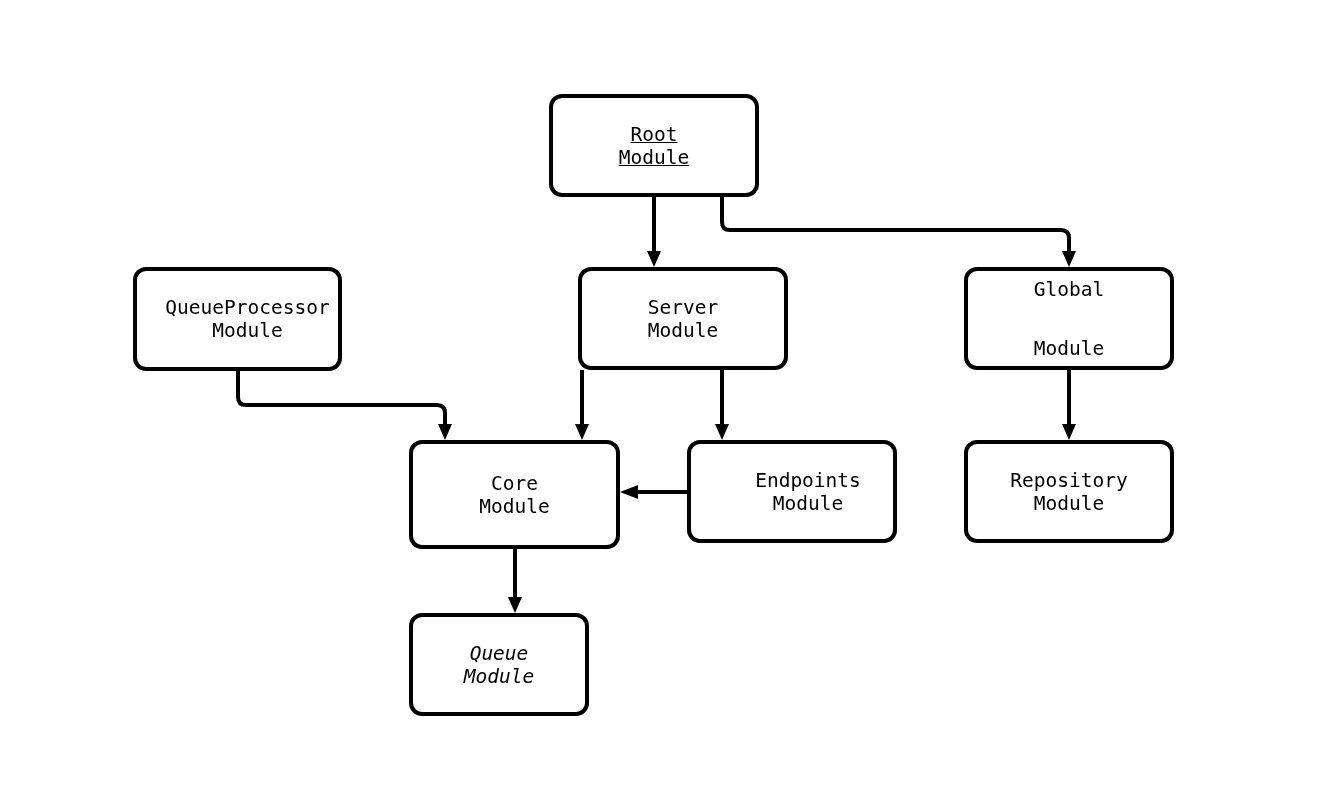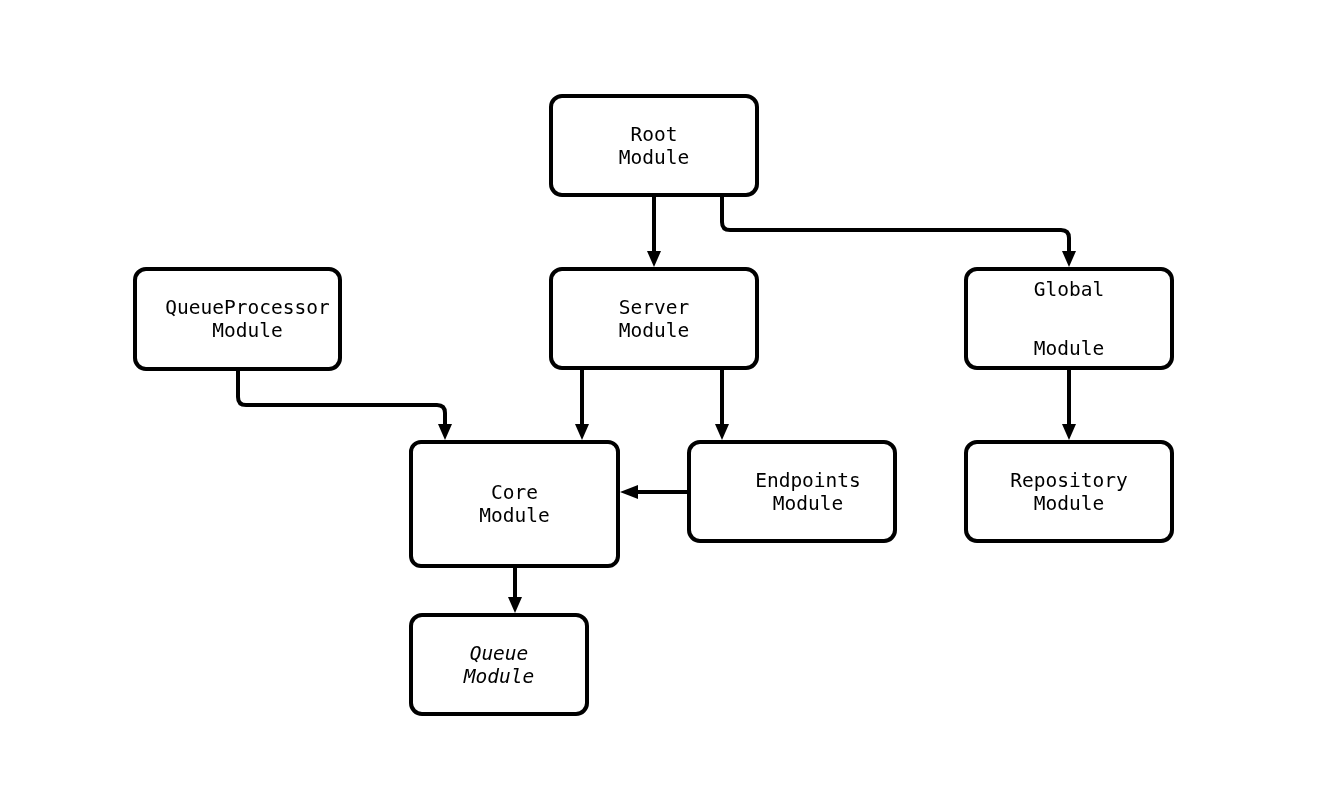--- a/index.html
+++ b/index.html
@@ -96,41 +96,41 @@
       <path d="M 515 543 L 515 598" stroke="#000000" stroke-width="4" fill="none"></path>
       <path d="M 508 597 L 522 597 L 515 613 z" fill="#000000"></path>
     </g>
 
     <g>
       <path d="M 1069 370 L 1069 425" stroke="#000000" stroke-width="4" fill="none"></path>
       <path d="M 1062 424 L 1076 424 L 1069 440 z" fill="#000000"></path>
     </g>
   </svg>
 
-  <div class="node" style="left: 549px; top: 94px; width: 210px; height: 103px; border-color: rgb(0, 0, 0); color: rgb(0, 0, 0);">
+  <div class="node" style="left: 549px; top: 94px; width: 210px; height: 103px; border-color: rgb(0, 0, 0); color: rgb(0, 0, 0); text-decoration: underline;">
     <span class="node-label">Root</span>
     <span class="node-label">Module</span>
   </div>
 
   <div class="node" style="left: 133px; top: 267px; width: 209px; height: 104px; border-color: rgb(0, 0, 0); color: rgb(0, 0, 0); padding-left: 20px;">
     <span class="node-label">QueueProcessor</span>
     <span class="node-label">Module</span>
   </div>
 
-  <div class="node" style="left: 549px; top: 267px; width: 210px; height: 103px; border-color: rgb(0, 0, 0); color: rgb(0, 0, 0);">
+  <div class="node" style="left: 578px; top: 267px; width: 210px; height: 103px; border-color: rgb(0, 0, 0); color: rgb(0, 0, 0);">
     <span class="node-label">Server</span>
     <span class="node-label">Module</span>
   </div>
 
   <div class="node" style="left: 964px; top: 267px; width: 210px; height: 103px; border-color: rgb(0, 0, 0); color: rgb(0, 0, 0); gap: 36px;">
     <span class="node-label">Global</span>
     <span class="node-label">Module</span>
   </div>
 
-  <div class="node" style="left: 409px; top: 440px; width: 211px; height: 128px; border-color: rgb(0, 0, 0); color: rgb(0, 0, 0); border-radius: 12px;">
+  <div class="node" style="left: 409px; top: 440px; width: 211px; height: 109px; border-color: rgb(0, 0, 0); color: rgb(0, 0, 0);">
     <span class="node-label">Core</span>
     <span class="node-label">Module</span>
   </div>
 
   <div class="node" style="left: 687px; top: 440px; width: 210px; height: 103px; border-color: rgb(0, 0, 0); color: rgb(0, 0, 0); padding-left: 32px;">
     <span class="node-label">Endpoints</span>
     <span class="node-label">Module</span>
   </div>
 
   <div class="node" style="left: 964px; top: 440px; width: 210px; height: 103px; border-color: rgb(0, 0, 0); color: rgb(0, 0, 0);">

